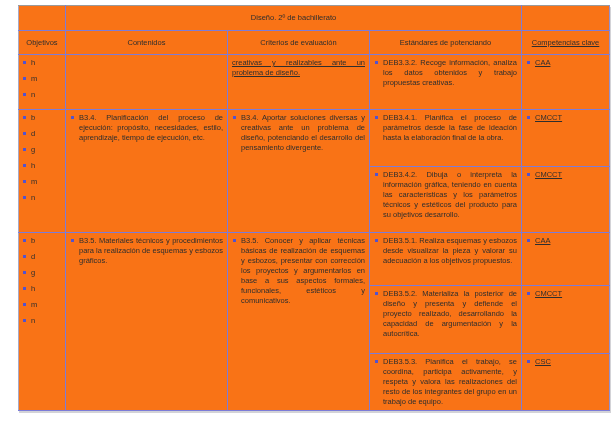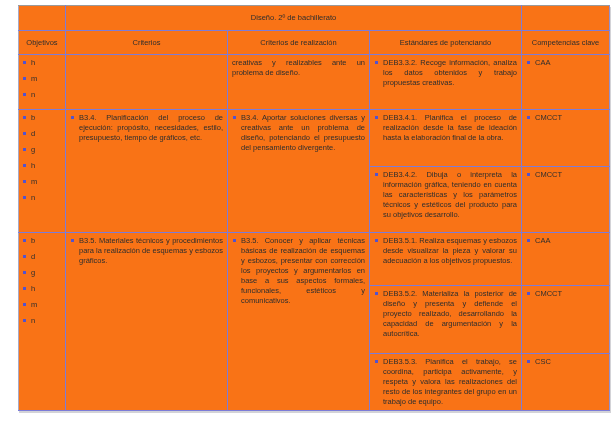--- a/index.html
+++ b/index.html
@@ -25,21 +25,21 @@
   }
   td{
     border:1px solid #7c7cd8;
     vertical-align:top;
     padding:3px 4px;
     overflow:hidden;
   }
   
   tr.r-title td{border-top-color:#9a9a9a;}
   td.first-col{border-left-color:#a9a9c6;}
-  td.last-col{border-right-color:#8f8fd0;}
+  td.last-col{border-right-color:#8f8fd0;text-decoration:underline;}
 
   tr.r-title{height:25px;}
   tr.r-head{height:24px;}
   tr.r1{height:46px;}
   tr.r2a{height:57px;}
   tr.r2b{height:66px;}
   tr.r3a{height:53px;}
   tr.r3b{height:68px;}
   tr.r3c{height:56px;}
 
@@ -57,20 +57,21 @@
   .item .blt{
     position:absolute;
     left:1px;top:3px;
     width:3px;height:3px;
     background:#5353cd;
     display:block;
   }
   .plain{
     text-align:justify;
     margin:0;
+    text-decoration:underline;
   }
   .obj-item{
     position:relative;
     padding-left:8px;
     margin-bottom:6px;
     text-align:left;
   }
   .obj-item .blt{
     position:absolute;
     left:0;top:3px;
@@ -94,22 +95,22 @@
 
   <tbody>
         <tr class="r-title">
     <td class="center first-col"></td>
     <td class="center" colspan="3">Diseño. 2º de bachillerato</td>
     <td class="center last-col"></td>
   </tr>
 
   <tr class="r-head">
     <td class="center first-col">Objetivos</td>
-    <td class="center">Criterios</td>
-    <td class="center">Criterios de realización</td>
+    <td class="center">Contenidos</td>
+    <td class="center">Criterios de evaluación</td>
     <td class="center">Estándares de potenciando</td>
     <td class="center last-col">Competencias clave</td>
   </tr>
 
   <tr class="r1">
     <td class="first-col">
       <div class="obj-item"><span class="blt"></span><span>h</span></div>
       <div class="obj-item"><span class="blt"></span><span>m</span></div>
       <div class="obj-item"><span class="blt"></span><span>n</span></div>
     </td>
@@ -128,27 +129,27 @@
   <tr class="r2a">
     <td class="first-col" rowspan="2">
       <div class="obj-item"><span class="blt"></span><span>b</span></div>
       <div class="obj-item"><span class="blt"></span><span>d</span></div>
       <div class="obj-item"><span class="blt"></span><span>g</span></div>
       <div class="obj-item"><span class="blt"></span><span>h</span></div>
       <div class="obj-item"><span class="blt"></span><span>m</span></div>
       <div class="obj-item"><span class="blt"></span><span>n</span></div>
     </td>
     <td rowspan="2">
-      <div class="item"><span class="blt"></span><span>B3.4. Planificación del proceso de ejecución: propósito, necesidades, estilo, presupuesto, tiempo de gráficos, etc.</span></div>
+      <div class="item"><span class="blt"></span><span>B3.4. Planificación del proceso de ejecución: propósito, necesidades, estilo, aprendizaje, tiempo de ejecución, etc.</span></div>
     </td>
     <td rowspan="2">
-      <div class="item"><span class="blt"></span><span>B3.4. Aportar soluciones diversas y creativas ante un problema de diseño, potenciando el presupuesto del pensamiento divergente.</span></div>
-    </td>
-    <td>
-      <div class="item"><span class="blt"></span><span>DEB3.4.1. Planifica el proceso de realización desde la fase de ideación hasta la elaboración final de la obra.</span></div>
+      <div class="item"><span class="blt"></span><span>B3.4. Aportar soluciones diversas y creativas ante un problema de diseño, potenciando el desarrollo del pensamiento divergente.</span></div>
+    </td>
+    <td>
+      <div class="item"><span class="blt"></span><span>DEB3.4.1. Planifica el proceso de parámetros desde la fase de ideación hasta la elaboración final de la obra.</span></div>
     </td>
     <td class="last-col">
       <div class="item"><span class="blt"></span><span>CMCCT</span></div>
     </td>
   </tr>
 
   <tr class="r2b">
     <td>
       <div class="item"><span class="blt"></span><span>DEB3.4.2. Dibuja o interpreta la información gráfica, teniendo en cuenta las características y los parámetros técnicos y estéticos del producto para su objetivos desarrollo.</span></div>
     </td>

